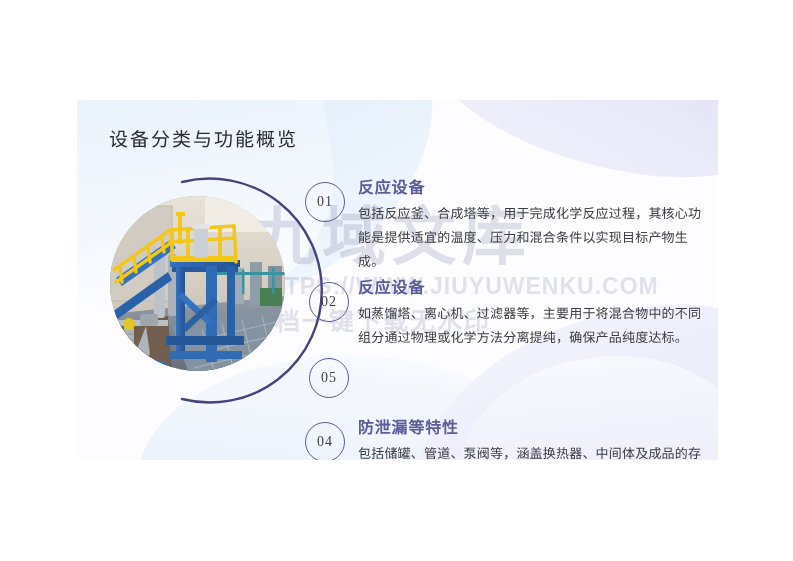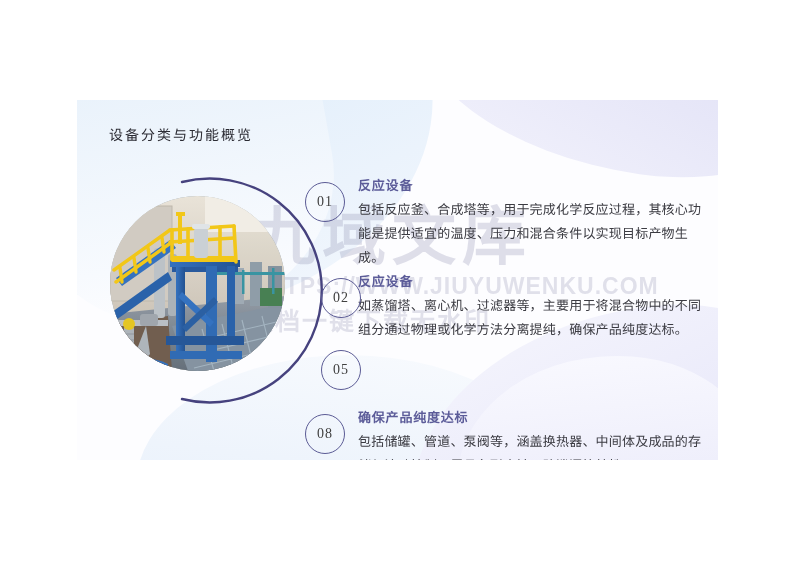--- a/index.html
+++ b/index.html
@@ -85,21 +85,21 @@
     background: linear-gradient(10deg, #e2edfa 0%, #eef4fc 55%, #f9fbfe 100%);
     border-radius: 58% 65% 0 0;
     transform: rotate(-3deg);
   }
 
   
   #title {
     position: absolute;
     left: 32px;
     top: 24px;
-    font-size: 14px;
+    font-size: 19px;
     letter-spacing: 2px;
     color: #2b2b33;
     font-family: "Liberation Serif", "DejaVu Serif", serif;
     font-weight: normal;
     z-index: 6;
     white-space: nowrap;
   }
 
   
   #photo-group {
@@ -186,26 +186,26 @@
     border: 1px solid #5b5b95;
     border-radius: 50%;
     color: #404040;
     font-size: 14px;
     text-align: center;
     line-height: 38px;
     letter-spacing: 1px;
     background: transparent;
     font-family: "Liberation Serif", "DejaVu Serif", serif;
   }
-  .item.indent .item-num { left: 16px; }
+  .item.indent .item-num { left: 4px; }
   .item-body {
     margin-left: 53px;
   }
   .item-title {
-    font-size: 13px;
+    font-size: 16px;
     font-weight: bold;
     color: #5c5c99;
     letter-spacing: .8px;
     line-height: 1.3;
     margin-bottom: 3px;
     font-family: "Liberation Serif", "DejaVu Serif", serif;
   }
   .item-desc {
     font-size: 13px;
     color: #3b3b42;
@@ -369,21 +369,21 @@
         <div class="item-title">反应设备</div>
         <div class="item-desc">如蒸馏塔、离心机、过滤器等，主要用于将混合物中的不同组分通过物理或化学方法分离提纯，确保产品纯度达标。</div>
       </div>
     </div>
 
     <div class="item indent">
       <div class="item-num">05</div>
     </div>
 
     <div class="item">
-      <div class="item-num">08</div>
+      <div class="item-num">04</div>
       <div class="item-body">
-        <div class="item-title">确保产品纯度达标</div>
+        <div class="item-title">防泄漏等特性</div>
         <div class="item-desc">包括储罐、管道、泵阀等，涵盖换热器、中间体及成品的存储与流动控制，需具备耐腐蚀、防泄漏等特性。</div>
       </div>
     </div>
 
   </div>
 </div>
 
 </body></html>

